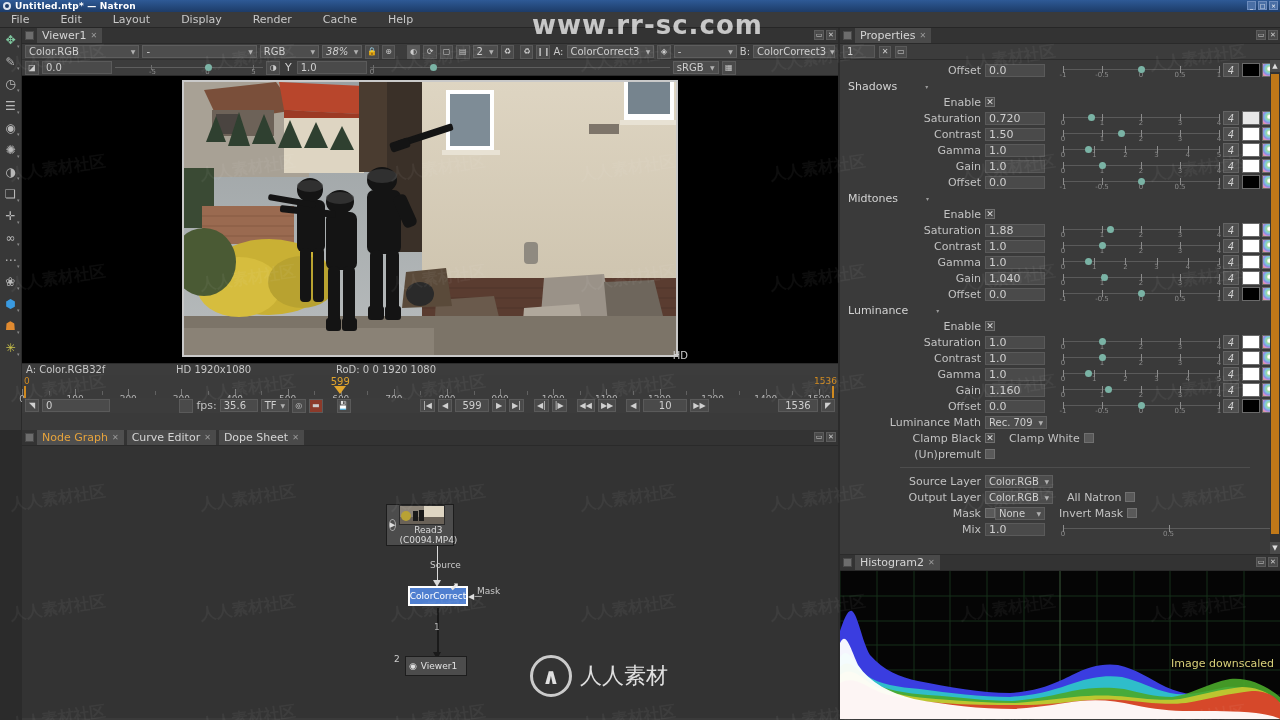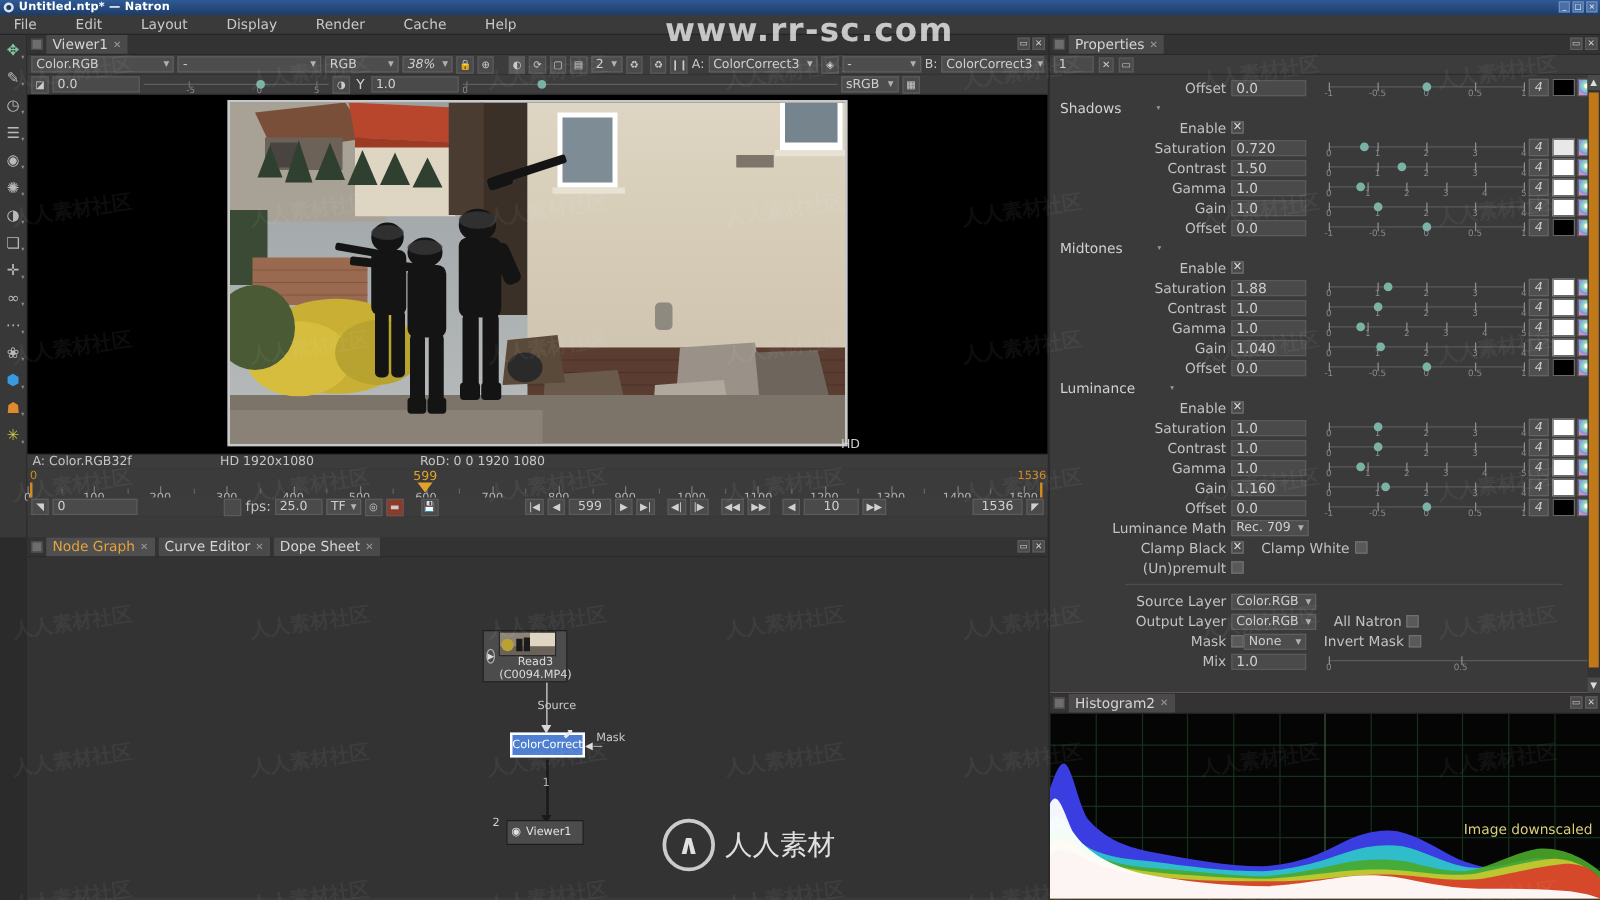--- a/index.html
+++ b/index.html
@@ -517,21 +517,21 @@
           <div class="tl-boundbar" style="left: 2px;"></div>
           <div class="tl-bound" style="left: 792px;">1536</div>
           <div class="tl-boundbar" style="left: 810px;"></div>
         </div>
       <div class="playbar">
         <div class="pbtn">◥</div>
         <div class="numfield" style="width:68px">0</div>
         <div style="flex:1"></div>
         <div class="ibtn"></div>
         <span style="font-size:11px;color:#c0c0c0">fps:</span>
-        <div class="numfield" style="width:38px">25.0</div>
+        <div class="numfield" style="width:38px">35.6</div>
         <div class="combo" style="width:28px">
           <span>TF</span>
           <span class="ar">▼</span>
         </div>
         <div class="ibtn">◎</div>
         <div class="ibtn" style="background:#8c3a2a">▬</div>
         <div style="width:8px"></div>
         <div class="ibtn">💾</div>
         <div style="flex:1"></div>
         <div class="pbtn">|◀</div>

